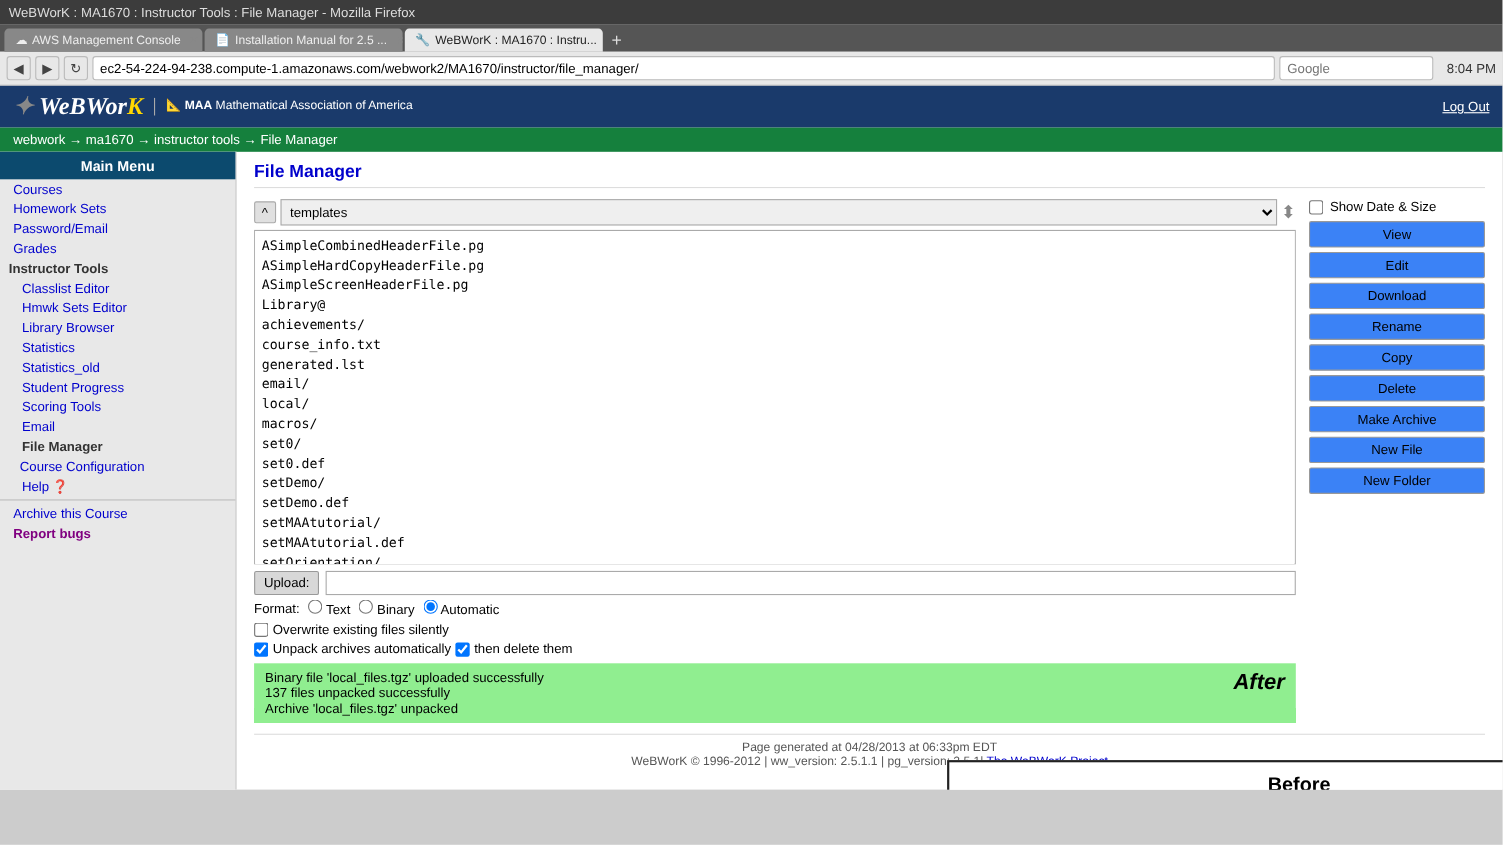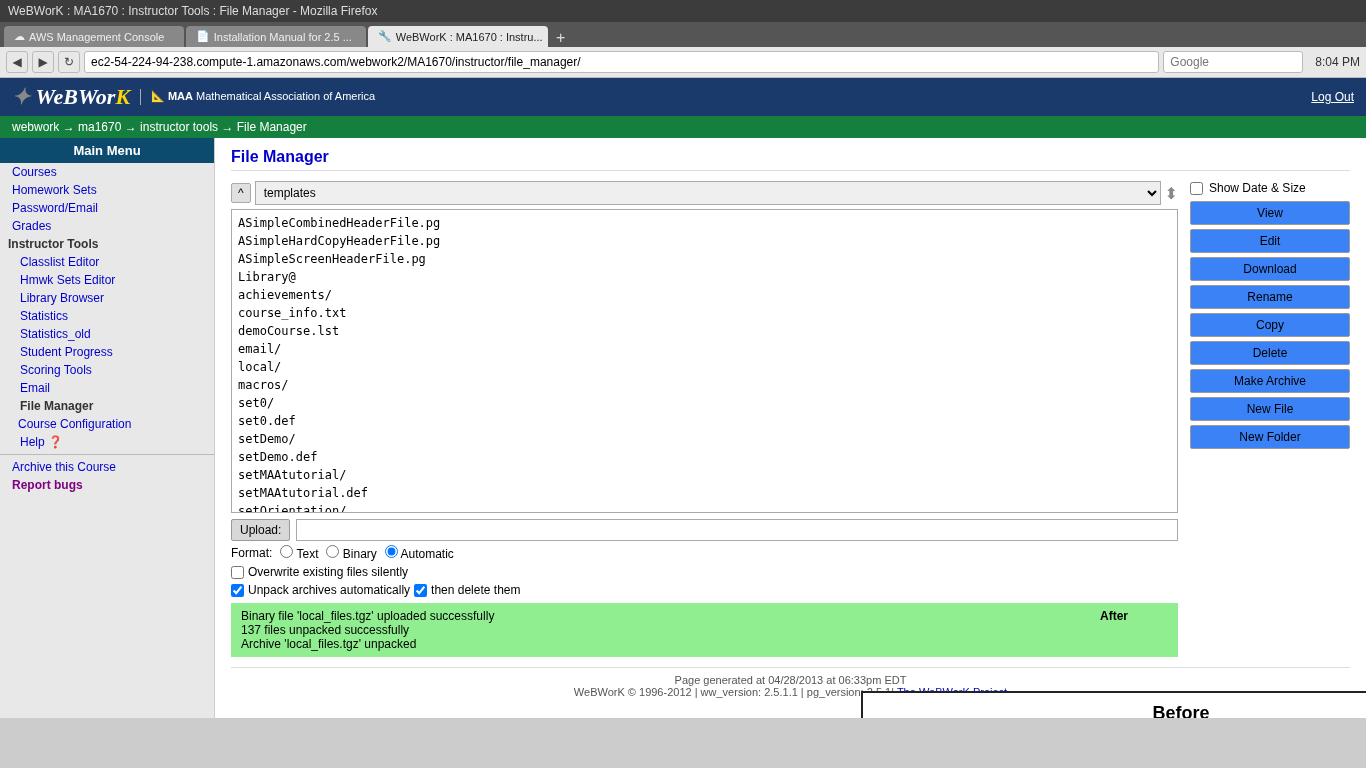--- a/index.html
+++ b/index.html
@@ -319,24 +319,24 @@
     .before-options label { display: flex; align-items: center; gap: 4px; margin-bottom: 4px; }
 
     
     .after-section {
       background: #90ee90;
       padding: 6px 10px;
       margin-top: 6px;
       font-size: 12px;
     }
     .after-title {
-      font-size: 12px;
+      font-size: 20px;
       font-weight: bold;
       float: right;
-      margin-right: 40px;
+      font-style: italic;
     }
 
     
     .page-footer {
       text-align: center;
       font-size: 11px;
       color: #555;
       padding: 6px;
       border-top: 1px solid #ddd;
       margin-top: 10px;
@@ -444,21 +444,21 @@
             </div>
 
             <div class="file-list-container">
               <div class="file-list">
                 <span class="file-list-item">ASimpleCombinedHeaderFile.pg</span>
                 <span class="file-list-item">ASimpleHardCopyHeaderFile.pg</span>
                 <span class="file-list-item">ASimpleScreenHeaderFile.pg</span>
                 <span class="file-list-item">Library@</span>
                 <span class="file-list-item">achievements/</span>
                 <span class="file-list-item">course_info.txt</span>
-                <span class="file-list-item">demoCourse.lst</span>
+                <span class="file-list-item">generated.lst</span>
                 <span class="file-list-item">email/</span>
                 <span class="file-list-item">local/</span>
                 <span class="file-list-item">macros/</span>
                 <span class="file-list-item">set0/</span>
                 <span class="file-list-item">set0.def</span>
                 <span class="file-list-item">setDemo/</span>
                 <span class="file-list-item">setDemo.def</span>
                 <span class="file-list-item">setMAAtutorial/</span>
                 <span class="file-list-item">setMAAtutorial.def</span>
                 <span class="file-list-item">setOrientation/</span>

